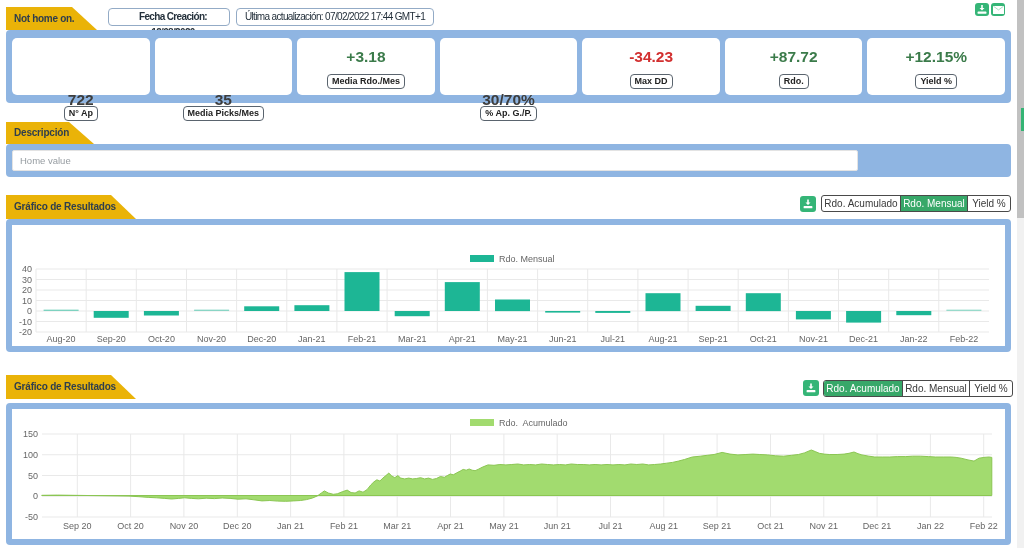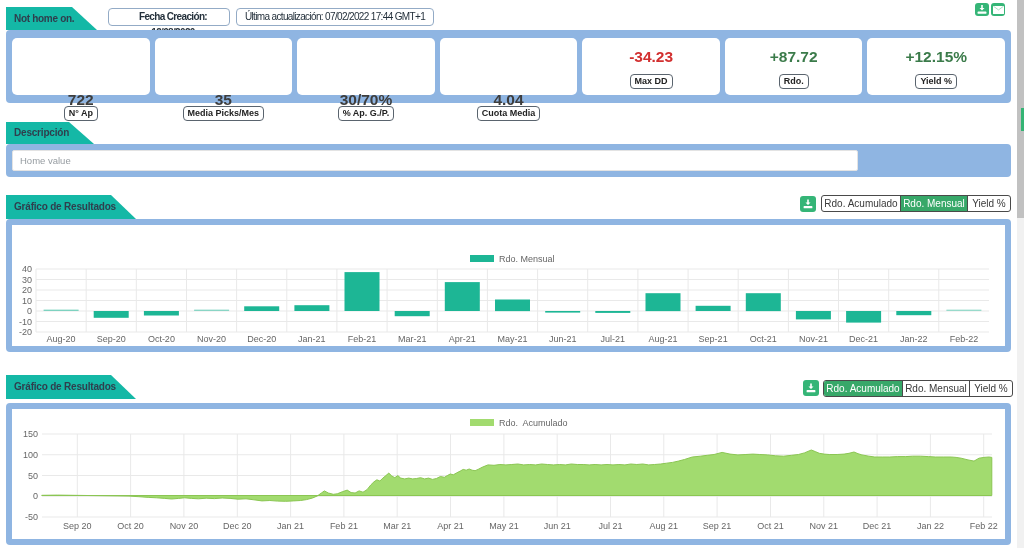--- a/index.html
+++ b/index.html
@@ -1,19 +1,19 @@
 <!DOCTYPE html>
 <html><head>
 <meta charset="utf-8">
 <style>
   * { margin:0; padding:0; box-sizing:border-box; }
   html,body { width:1024px; height:548px; overflow:hidden; background:#fff;
     font-family:"Liberation Sans", sans-serif; }
   .abs { position:absolute; }
-  .tab { background:#14b8a6; color:#2f3e4d; font-weight:bold;
+  .tab { background:#eab308; color:#2f3e4d; font-weight:bold;
     clip-path: polygon(0 0, calc(100% - 25px) 0, 100% 100%, 0 100%); }
   .bluebox { background:#8fb5e2; border-radius:4px; }
   .gbtn { background:#35b577; border-radius:3px; color:#fff; display:flex;
     align-items:center; justify-content:center; }
   .seg { display:flex; border:1px solid #4a4a4a; border-radius:3px; overflow:hidden;
     background:#fff; font-size:10px; color:#3a3a3a; }
   .seg div { white-space:nowrap; display:flex; align-items:center; justify-content:center; }
   .seg div + div { border-left:1px solid #4a4a4a; }
   .seg .w1 { width:78px; } .seg .w2 { width:67px; } .seg .w3 { width:43px; }
   .seg .on { background:#37a869; color:#fff; }
@@ -46,26 +46,26 @@
 
   <div class="card">
       <div class="num c-dark">722</div>
       <div class="lbl">N° Ap</div>
     </div>
   <div class="card">
       <div class="num c-dark">35</div>
       <div class="lbl">Media Picks/Mes</div>
     </div>
   <div class="card">
+      <div class="num c-green">+3.18</div>
+      <div class="lbl">Media Rdo./Mes</div>
+    </div>
+  <div class="card">
       <div class="num c-dark">30/70%</div>
       <div class="lbl">% Ap. G./P.</div>
-    </div>
-  <div class="card">
-      <div class="num c-dark">4.04</div>
-      <div class="lbl">Cuota Media</div>
     </div>
   <div class="card">
       <div class="num c-red">-34.23</div>
       <div class="lbl">Max DD</div>
     </div>
   <div class="card">
       <div class="num c-green">+87.72</div>
       <div class="lbl">Rdo.</div>
     </div>
   <div class="card">

